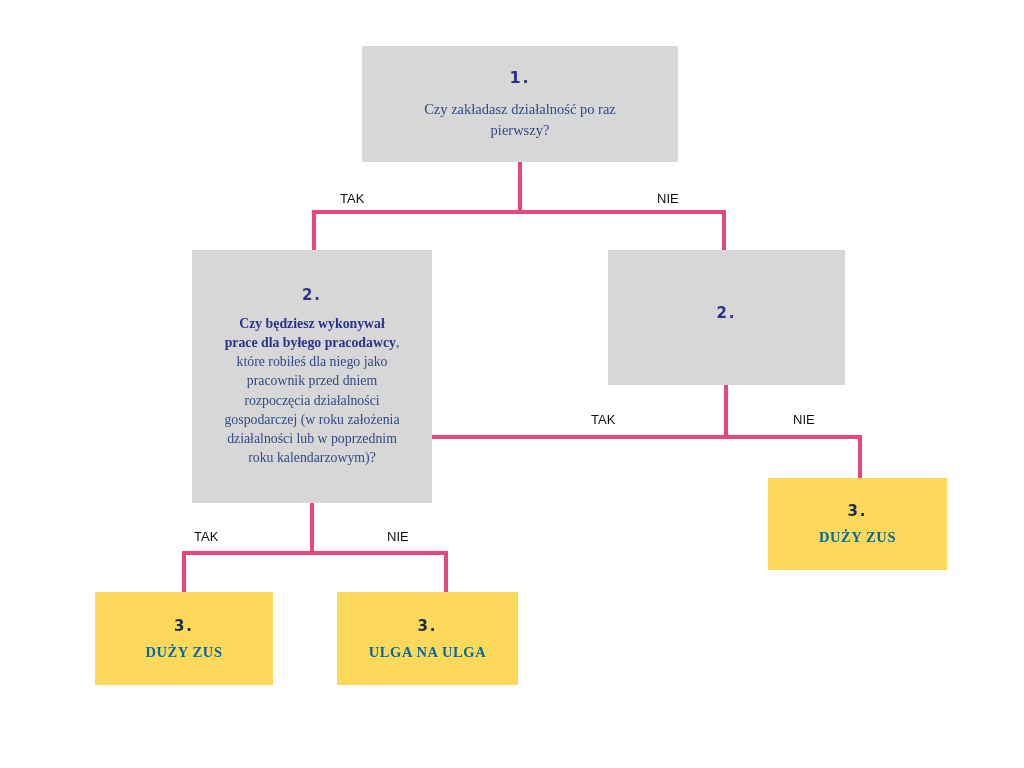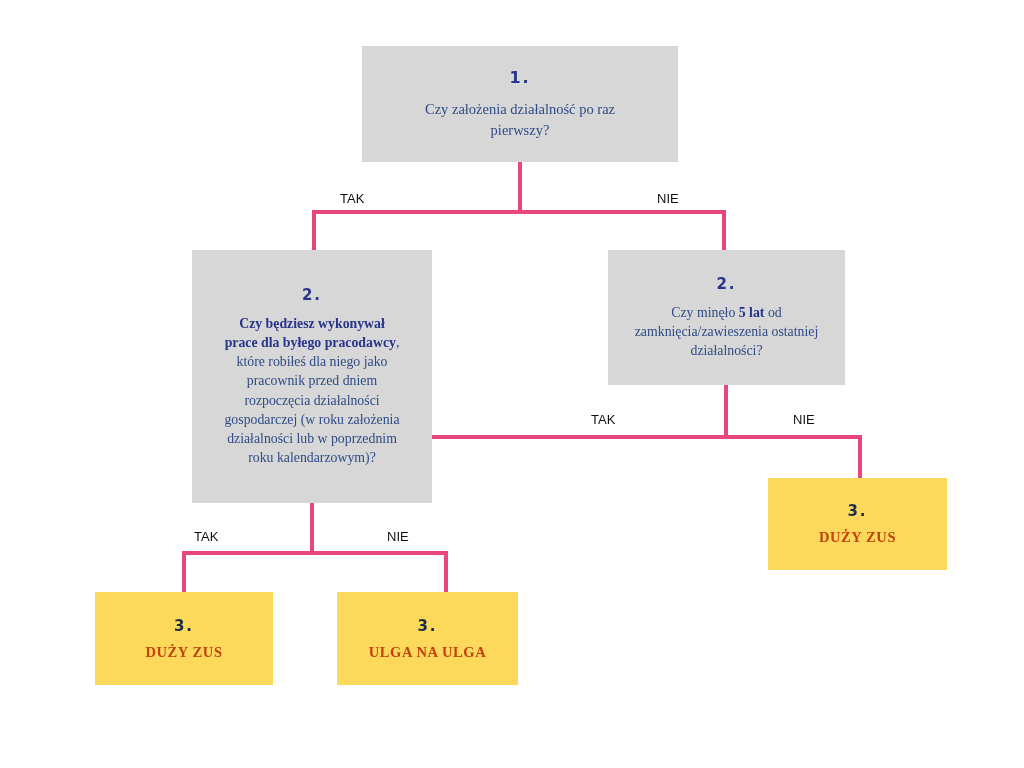--- a/index.html
+++ b/index.html
@@ -35,21 +35,21 @@
     font-weight: bold;
     color: #27348b;
     letter-spacing: 2px;
   }
   .node-body {
     font-family: "Liberation Serif", serif;
     color: #2f4b86;
   }
   .node.yellow .node-num { color: #1b2b4b; font-size: 15px; }
   .node.yellow .node-body {
-    color: #c2410c;
+    color: #0369a1;
     font-family: "Liberation Serif", serif;
     font-weight: bold;
     font-size: 14.5px;
     letter-spacing: 0.6px;
   }
 
   
   #node-1 { left: 362px; top: 46px; width: 316px; height: 116px; }
   #node-1 .node-num { font-size: 16px; margin-bottom: 12px; }
   #node-1 .node-body { font-size: 14.5px; line-height: 21px; width: 232px; }
@@ -135,31 +135,30 @@
 
   <div class="edge-label" id="lbl-1-tak">TAK</div>
   <div class="edge-label" id="lbl-1-nie">NIE</div>
   <div class="edge-label" id="lbl-2-tak">TAK</div>
   <div class="edge-label" id="lbl-2-nie">NIE</div>
   <div class="edge-label" id="lbl-3-tak">TAK</div>
   <div class="edge-label" id="lbl-3-nie">NIE</div>
 
   <div class="node gray" id="node-1">
     <div class="node-num">1.</div>
-    <div class="node-body">Czy założenia działalność po raz pierwszy?</div>
+    <div class="node-body">Czy zakładasz działalność po raz pierwszy?</div>
   </div>
 
   <div class="node gray" id="node-2a">
     <div class="node-num">2.</div>
     <div class="node-body"><b>Czy będziesz wykonywał prace dla byłego pracodawcy</b><span>, które robiłeś dla niego jako pracownik przed dniem rozpoczęcia działalności gospodarczej (w roku założenia działalności lub w poprzednim roku kalendarzowym)?</span></div>
   </div>
 
   <div class="node gray" id="node-2b">
     <div class="node-num">2.</div>
-    <div class="node-body"><span>Czy minęło </span><b>5 lat</b><span> od zamknięcia/zawieszenia ostatniej działalności?</span></div>
   </div>
 
   <div class="node yellow" id="node-3a">
     <div class="node-num">3.</div>
     <div class="node-body">DUŻY ZUS</div>
   </div>
 
   <div class="node yellow" id="node-3b">
     <div class="node-num">3.</div>
     <div class="node-body">ULGA NA ULGA</div>

